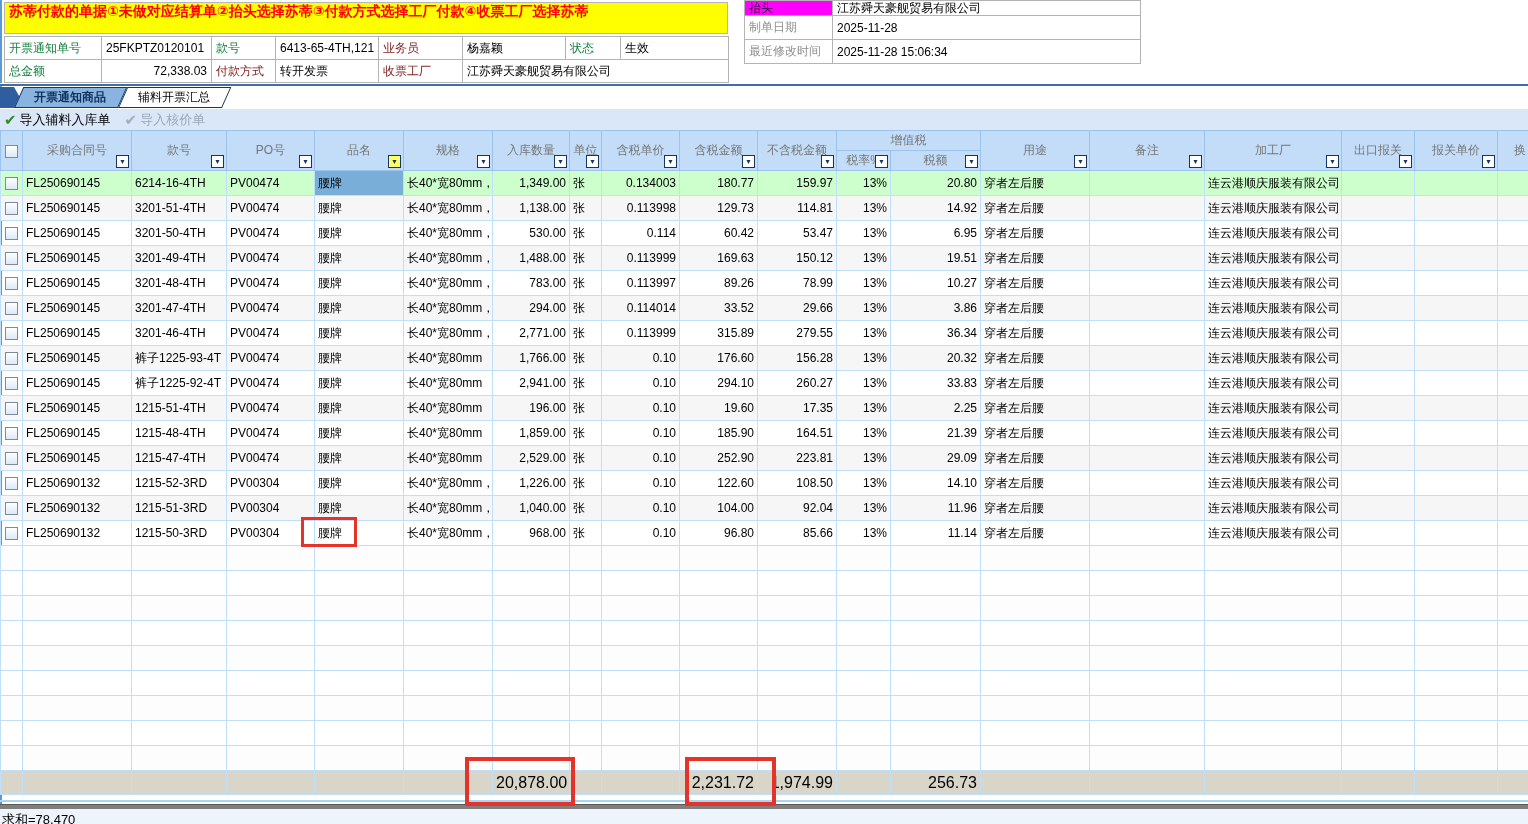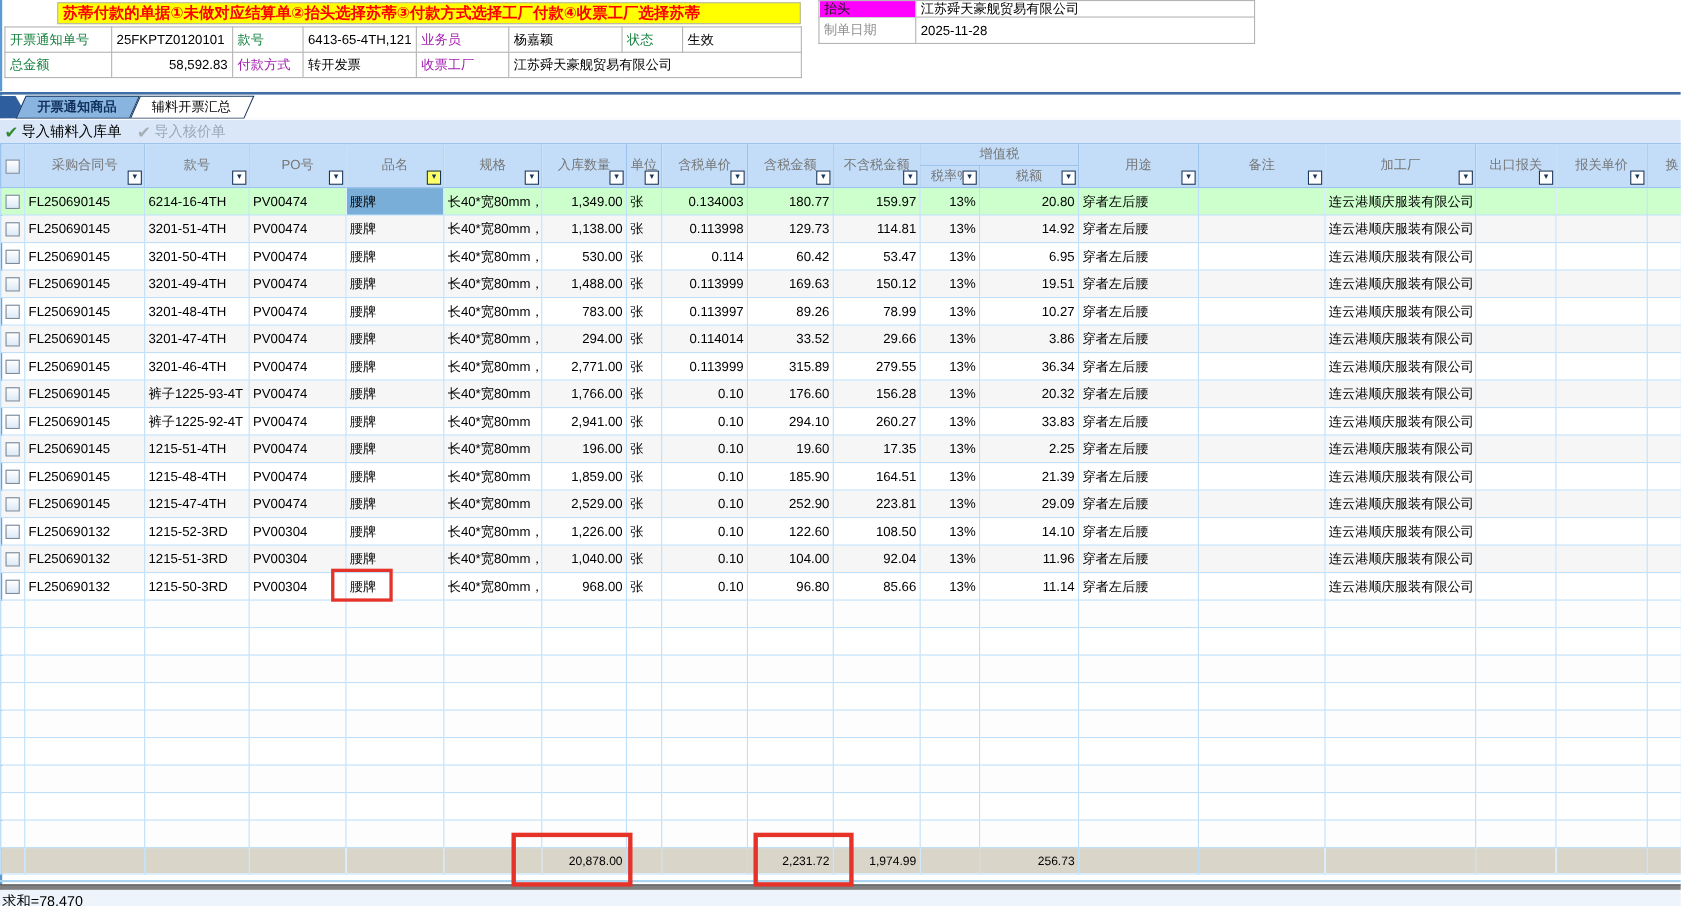--- a/index.html
+++ b/index.html
@@ -10,26 +10,26 @@
     font-size:12px; color:#000;
   }
   body::before { content:""; position:absolute; left:0; top:0; width:2px; height:824px; background:#5b9bd5; }
 
   
   .top-left { position:absolute; left:4px; top:0; width:724px; }
   .banner { background:#ffff00; border:1px solid #b5b5b5; color:#ff0000; font-weight:bold;
             font-size:14px; white-space:nowrap; overflow:hidden; }
   .banner1 { height:10px; position:relative; }
   .banner1 span { position:absolute; left:4px; bottom:-3px; }
-  .banner2 { height:20px; line-height:17px; padding-left:4px; margin-top:2px;margin-left:48px; }
+  .banner2 { height:32px; line-height:17px; padding-left:4px; margin-top:2px; }
 
   table.formtbl { border-collapse:collapse; table-layout:fixed; width:724px; margin-top:2px; background:#fff; }
   table.formtbl td { border:1px solid #b4b4b4; height:23px; padding:0 4px; white-space:nowrap; overflow:hidden; }
   .flabel { color:#15803d; }
-  .flabel.blue { color:#a21caf; }
+  .flabel.blue { color:#7f1d1d; }
   .fval { color:#000; }
   .fval.num { text-align:right; }
 
   .top-right { position:absolute; left:744px; top:0; width:396px; }
   table.infotbl { border-collapse:collapse; table-layout:fixed; width:396px; background:#fff; }
   table.infotbl td { border:1px solid #b4b4b4; padding:0 4px; white-space:nowrap; overflow:hidden; }
   table.infotbl tr.clip td { height:15px; position:relative; }
   table.infotbl tr.clip td span { position:absolute; left:4px; bottom:-2px; }
   table.infotbl tr.full td { height:24px; }
   .ilabel { color:#8f8f8f; }
@@ -76,21 +76,21 @@
   table.grid tbody tr:nth-child(even) td { background:#f6f6f6; }
   table.grid tbody tr:nth-child(1) td { background:#ccffcc; }
   table.grid tbody tr:nth-child(1) td.col-name { background:#79aed9; }
   table.grid tbody tr.empty-row td { background:#fff; }
   table.grid tbody tr.empty-row:nth-child(even) td { background:#fdfdfd; }
   td.t-r { text-align:right; }
   td.t-l { text-align:left; }
   .cb { display:inline-block; width:13px; height:13px; border:1px solid #7c8b9b;
         background:linear-gradient(#ffffff,#dce9f7); vertical-align:middle; }
   td.c-cb, th.c-cb { text-align:center; }
-  tfoot td { background:#d9d5c9 !important; height:25px; border:1px solid #bcd2e8; font-size:11px;margin-left:34px; }
+  tfoot td { background:#d9d5c9 !important; height:25px; border:1px solid #bcd2e8; font-size:16px;margin-left:34px; }
 
   
   .grid-bottom-line { position:absolute; left:0; top:800px; width:1528px; height:2px; background:#aad4f0; }
   .gray-bar { position:absolute; left:0; top:804px; width:1528px; height:5px; background:#7f7f7f; border-top:1px solid #5a5a5a; }
   .status-strip { position:absolute; left:0; top:809px; width:1528px; height:15px; background:#eef4fb; overflow:hidden; }
   .status-strip span { position:absolute; left:2px; top:2px; font-size:13px; color:#000; }
 
   
   .anno { position:absolute; border:3px solid #e5332a; pointer-events:none; z-index:50; }
   .anno.thick { border-width:4px; }
@@ -120,21 +120,21 @@
       <td class="fval">25FKPTZ0120101</td>
       <td class="flabel">款号</td>
       <td class="fval">6413-65-4TH,121</td>
       <td class="flabel blue">业务员</td>
       <td class="fval">杨嘉颖</td>
       <td class="flabel">状态</td>
       <td class="fval">生效</td>
     </tr>
     <tr>
       <td class="flabel">总金额</td>
-      <td class="fval num">58,592.83</td>
+      <td class="fval num">72,338.03</td>
       <td class="flabel blue">付款方式</td>
       <td class="fval">转开发票</td>
       <td class="flabel blue">收票工厂</td>
       <td class="fval" colspan="3">江苏舜天豪舰贸易有限公司</td>
     </tr>
   </tbody>
     </table>
 </div>
 
 <div class="top-right">
@@ -148,20 +148,24 @@
       <td class="ilabel magenta">
             <span>抬头</span>
           </td>
       <td>
             <span>江苏舜天豪舰贸易有限公司</span>
           </td>
     </tr>
     <tr class="full">
       <td class="ilabel">制单日期</td>
       <td>2025-11-28</td>
+    </tr>
+    <tr class="full">
+      <td class="ilabel">最近修改时间</td>
+      <td>2025-11-28 15:06:34</td>
     </tr>
   </tbody>
     </table>
 </div>
 
 <div class="sep-line"></div>
 
 <div class="tabbar">
   <div class="tab-lead"></div>
   <div class="tab active"><span>开票通知商品</span></div>

